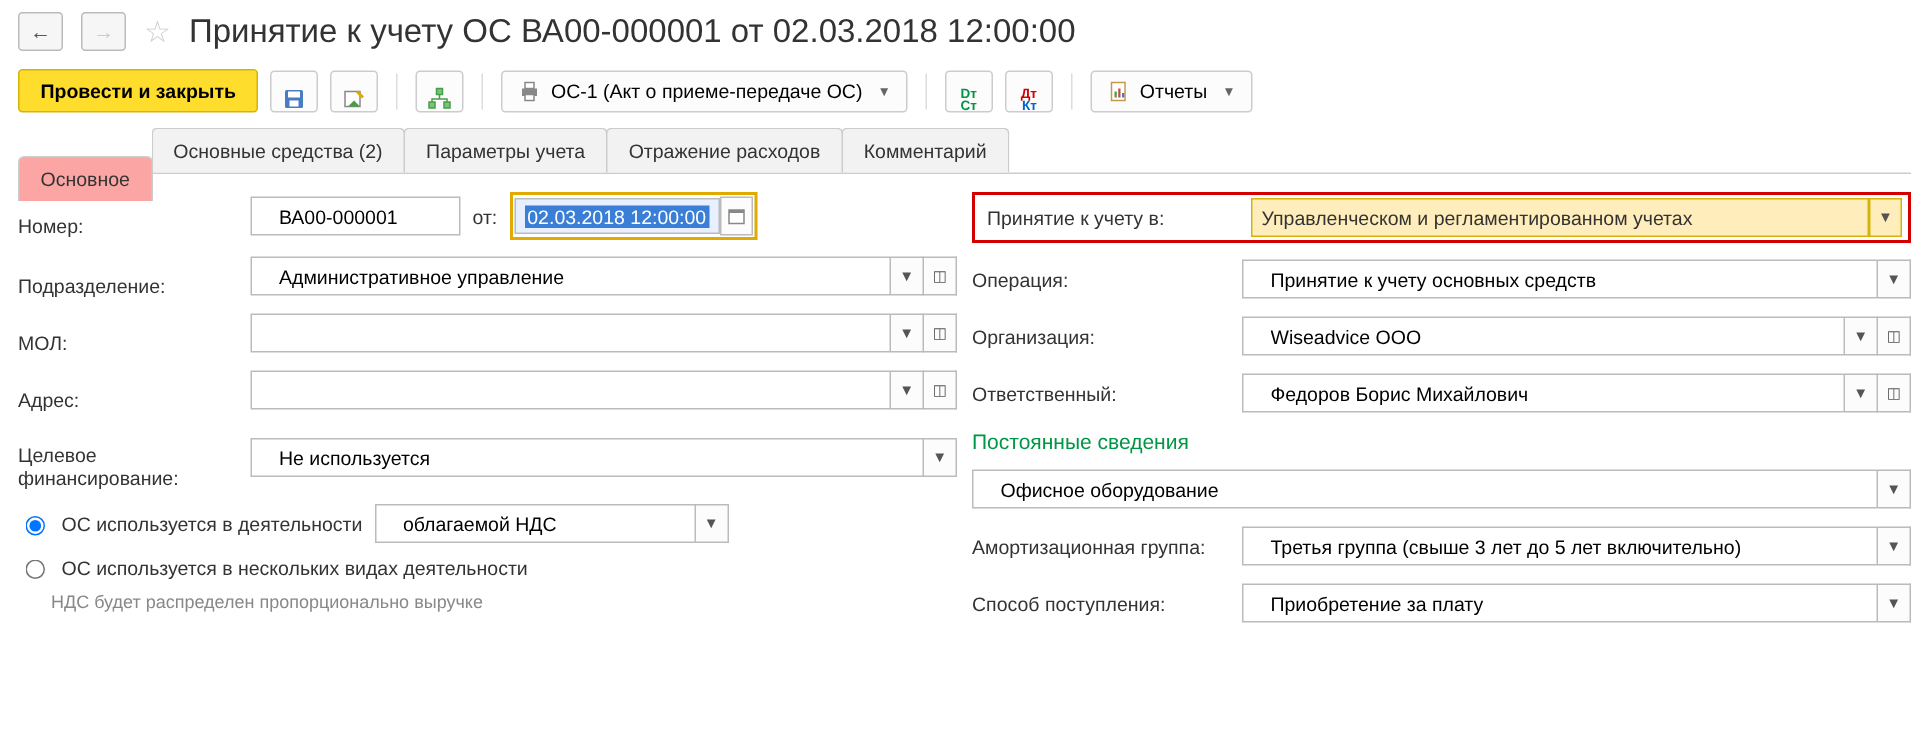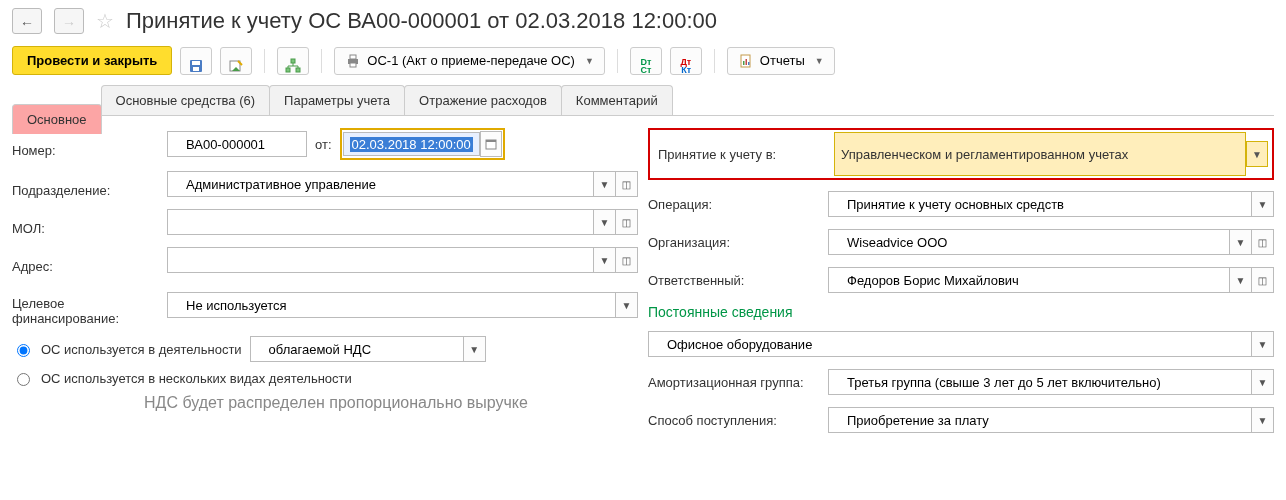--- a/index.html
+++ b/index.html
@@ -22,26 +22,26 @@
   .form-row { display: flex; align-items: center; margin-bottom: 10px; min-height: 28px; }
   .label { width: 155px; flex-shrink: 0; color: #333; font-size: 13px; margin-top: 12px; }
   .label-wide { width: 180px; flex-shrink: 0; color: #333; font-size: 13px; }
   .input-group { display: flex; flex: 1; align-items: center; }
   .text-input { border: 1px solid #bbb; height: 26px; padding: 0 18px; font-size: 13px; background: #fff; }
   .text-input.fill { flex: 1; }
   .addon-btn { width: 22px; height: 26px; border: 1px solid #bbb; border-left: none; background: #fcfcfc; display: inline-flex; align-items: center; justify-content: center; cursor: pointer; font-size: 10px; color: #555; }
   .section-title { color: #009646; font-size: 14px; margin: 6px 0 10px 0; }
   .radio-row { display: flex; align-items: center; gap: 8px; margin-bottom: 8px; }
   .radio-label { font-size: 13px; }
-  .hint { color: #888; font-size: 16px; margin-top: 4px; text-align: center; }
+  .hint { color: #888; font-size: 12px; margin-top: 4px; }
   .date-box { border: 2px solid #e0aa00; display: inline-flex; align-items: center; padding: 1px; }
   .date-inner { border: 1px solid #bbb; height: 24px; padding: 0 6px; font-size: 13px; background: #e8f0ff; display:flex; align-items:center;}
   .date-inner span { background: #3a7ed6; color: #fff; padding: 0 2px;}
   .highlight-box { border: 2px solid #d40000; padding: 2px 4px; display: flex; align-items: center; }
-  .highlight-field { background: #ffeebb; border: 1px solid #d4b30a; height: 44px; flex: 1; padding: 0 6px; display: flex; align-items: center; font-size: 13px; }
+  .highlight-field { background: #ffeebb; border: 1px solid #d4b30a; height: 26px; flex: 1; padding: 0 6px; display: flex; align-items: center; font-size: 13px; }
   .svg-icon { width: 16px; height: 16px; }
   .dc-green { color: #009646; font-weight: bold; font-size: 9px; line-height: 8px;}
   .dc-red { color: #d40000; font-weight: bold; font-size: 9px; line-height: 8px;}
   .dc-blue { color: #0066cc; font-weight: bold; font-size: 9px; line-height: 8px;}
   .dc-box { display: flex; flex-direction: column; align-items: flex-start;}
   .ot-label { margin: 0 8px; font-size: 13px;}
 </style>
 </head>
 <body>
 
@@ -108,21 +108,21 @@
         <rect x="7.5" y="6" width="1.5" height="6" fill="#c44a4a"></rect>
         <rect x="10" y="9" width="1.5" height="3" fill="#4a7cc4"></rect>
       </svg>
     <span>Отчеты</span>
     <span class="dd">▼</span>
   </button>
 </div>
 
 <div class="tabs">
   <div class="tab active">Основное</div>
-  <div class="tab">Основные средства (6)</div>
+  <div class="tab">Основные средства (2)</div>
   <div class="tab">Параметры учета</div>
   <div class="tab">Отражение расходов</div>
   <div class="tab">Комментарий</div>
 </div>
 
 <div class="form-area">
   <div class="col">
 
     <div class="form-row">
       <div class="label">Номер:</div>

